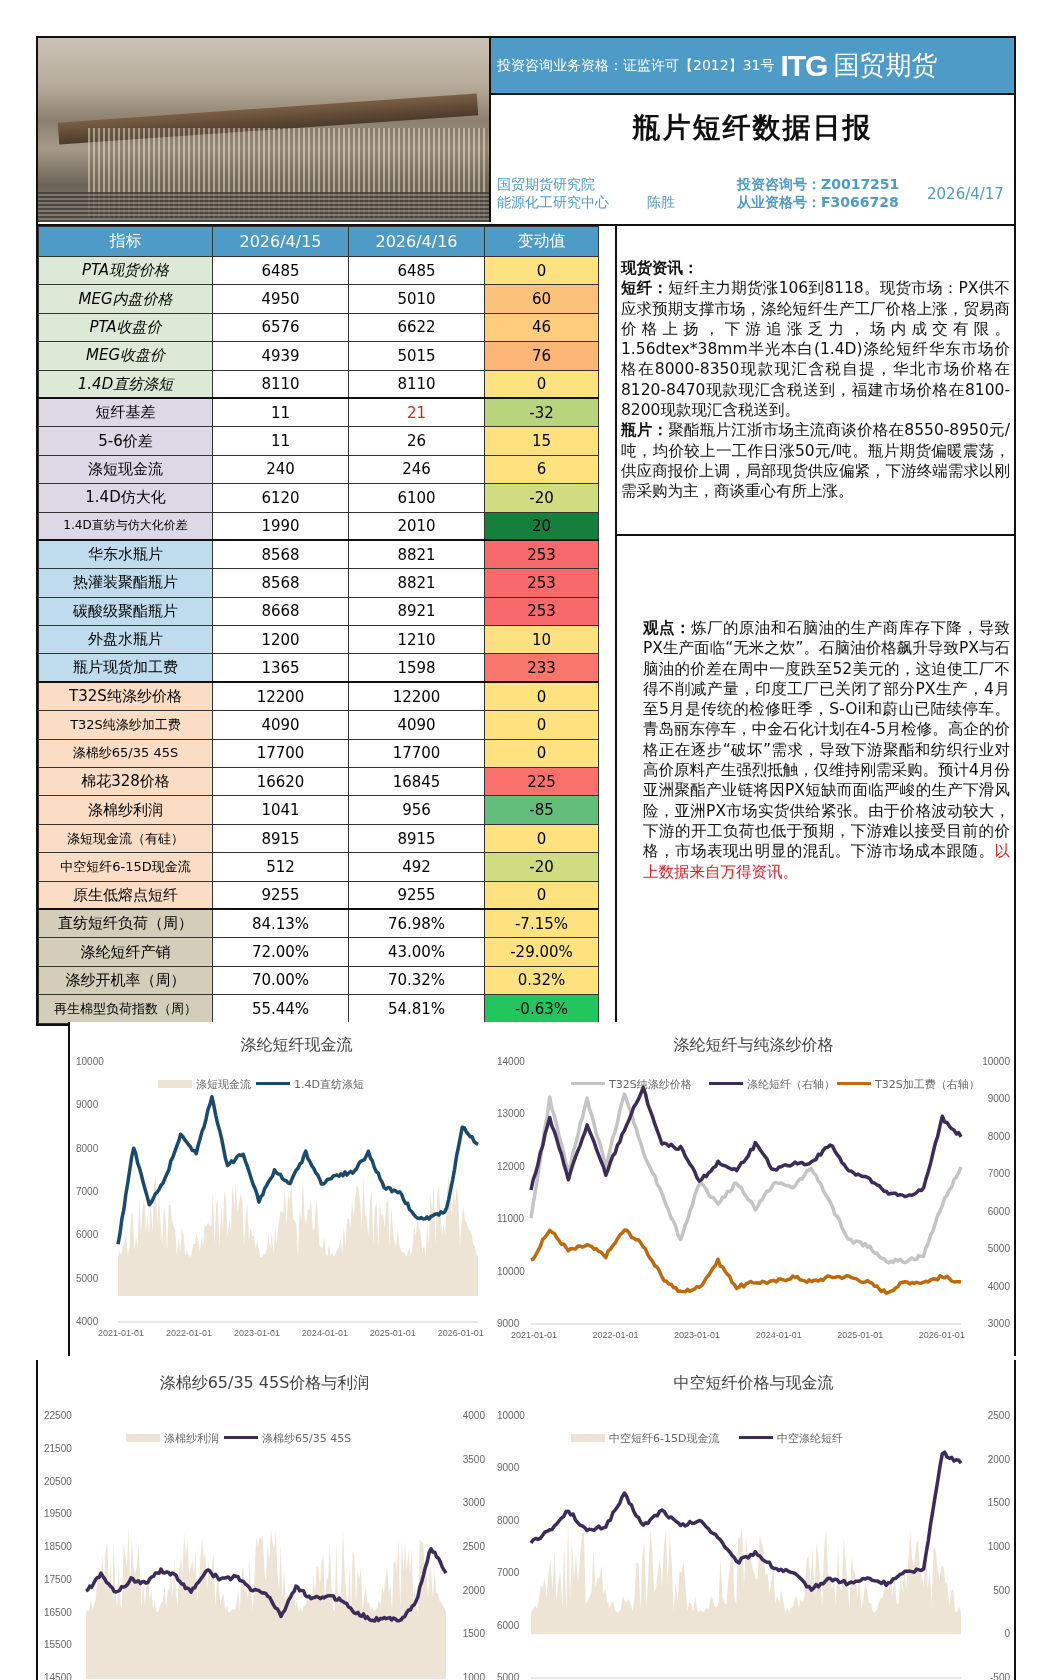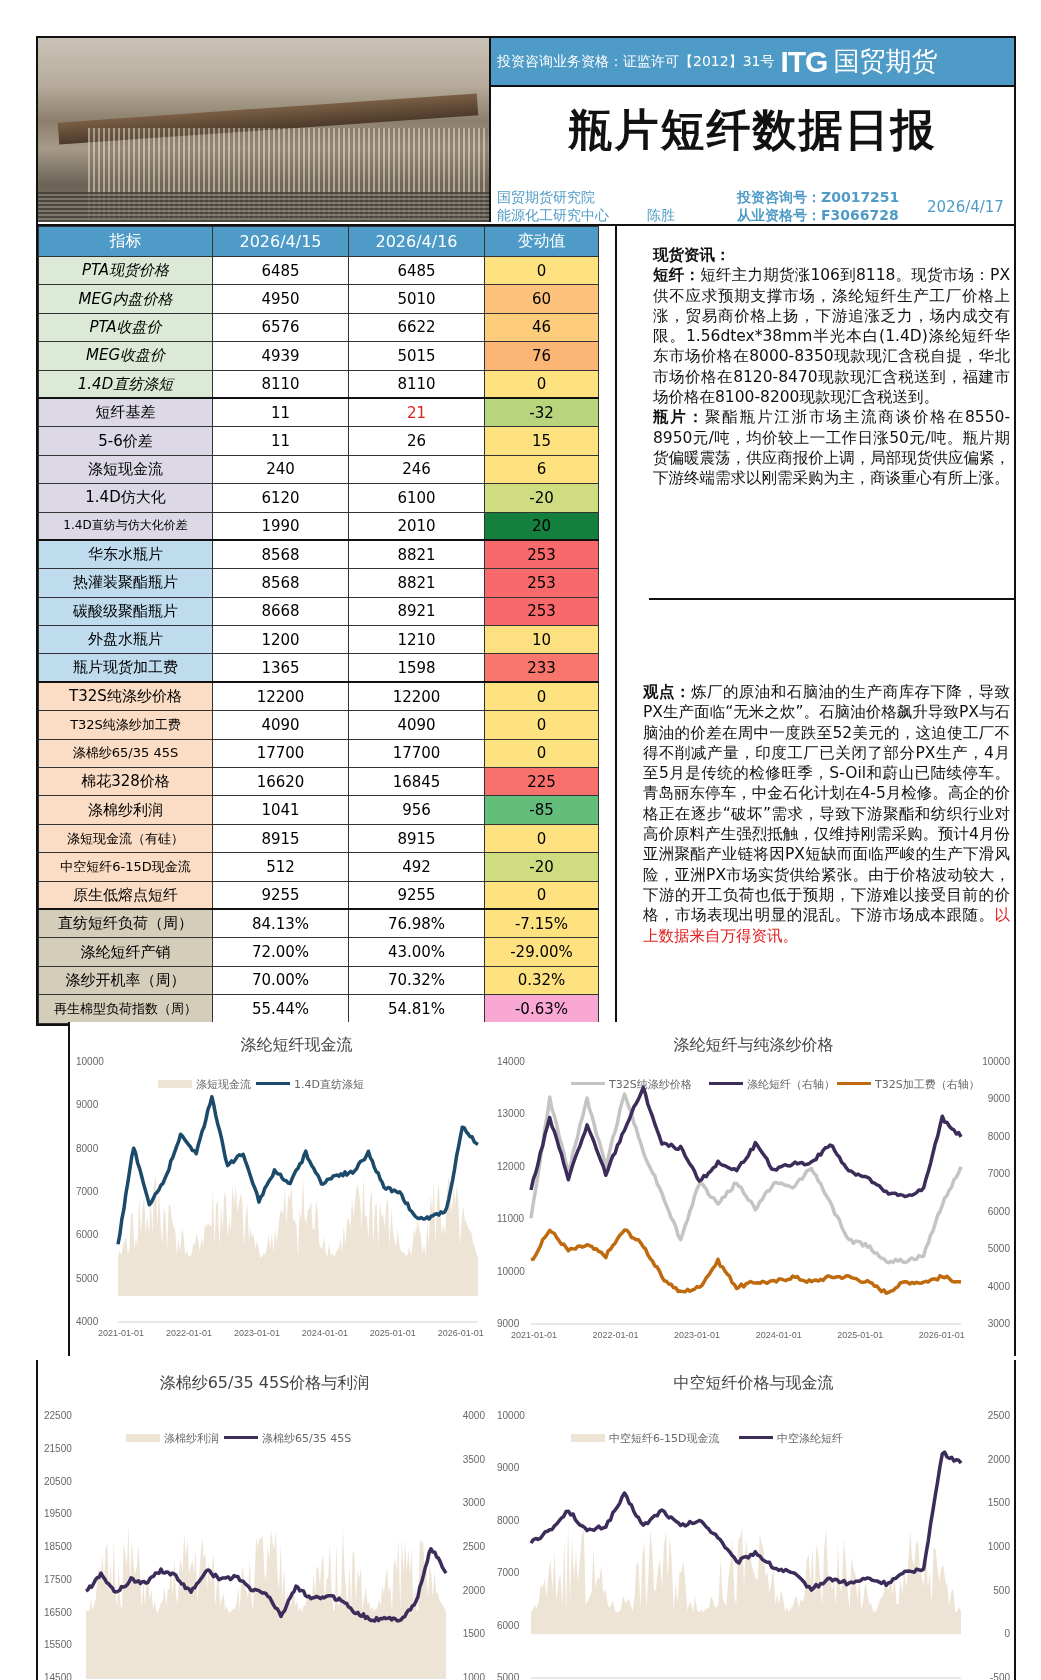--- a/index.html
+++ b/index.html
@@ -11,40 +11,40 @@
   .photo .beam { position: absolute; left: 20px; top: 70px; width: 420px; height: 22px; background: linear-gradient(180deg,#7a5f45,#4c3a2a); transform: rotate(-4deg); }
   .photo .threads { position: absolute; left: 50px; top: 90px; width: 400px; height: 90px;
     background: repeating-linear-gradient(90deg, rgba(220,210,190,.6) 0 2px, rgba(120,105,85,.4) 2px 5px); }
   .photo .warp { position: absolute; left: 0; bottom: 0; width: 100%; height: 30px;
     background: repeating-linear-gradient(0deg, #3e3a35 0 2px, #7d766b 2px 4px); opacity: .8; }
   .hdr-right { flex: 1; display: flex; flex-direction: column; }
   .banner { height: 57px; background: #4f9bc7; border-bottom: 2px solid #111; display: flex; align-items: center; padding-left: 6px; color: #fff; }
   .banner .qual { font-size: 14px; }
   .banner .logo { font-family: "Liberation Sans", sans-serif; font-weight: bold; font-size: 30px; margin-left: 6px; letter-spacing: -1px; }
   .banner .logo-cn { font-size: 26px; margin-left: 6px; }
-  .title { text-align: center; font-size: 44px; font-weight: bold; margin-top: 14px; color: #111; letter-spacing: 2px; }
+  .title { text-align: center; font-size: 28px; font-weight: bold; margin-top: 14px; color: #111; letter-spacing: 2px; }
   .meta { display: flex; margin-top: 28px; padding-left: 6px; color: #4f9bc7; font-size: 14px; line-height: 18px; }
   .meta .col1 { width: 150px; }
   .meta .col2 { width: 90px; padding-top: 18px; }
   .meta .col3 { width: 190px; font-weight: bold; }
   .meta .col4 { padding-top: 10px; font-size: 15px; }
   .body { display: flex; gap: 16px; }
   table.data { border-collapse: collapse; width: 561px; font-size: 15px; }
   table.data td, table.data th { border: 1px solid #333; height: 28.4px; text-align: center; padding: 0; white-space: nowrap; }
   table.data th { background: #4f9bc7; color: #fff; font-weight: normal; font-size: 16px; height: 30px; }
   table.data td.lbl { width: 174px; }
   table.data td.v { width: 136px; background: #fff; }
   table.data td.c { width: 114px; }
   .g1 { background: #dbe9d6; font-style: italic; } .g2 { background: #ddd8e6; } .g3 { background: #bfdcef; }
   .g4 { background: #fbdcc4; } .g5 { background: #d4cdb9; }
   .sep-top td { border-top: 2px solid #111 !important; }
   .red { color: #e02020; }
   .commentary { flex: 1; border-left: 2px solid #111; display: flex; flex-direction: column; }
   .cbox { padding: 0 4px; font-size: 15.5px; line-height: 20.3px; color: #111; text-align: justify; }
-  .cbox1 { height: 374px; border-bottom: 2px solid #111; padding-top: 19px; margin-left: 32px; }
+  .cbox1 { height: 310px; border-bottom: 2px solid #111; padding-top: 32px; }
   .cbox2 { flex: 1; padding-top: 82px; padding-left: 26px; }
   .cbox b { font-weight: bold; }
   .charts { position: absolute; left: 36px; top: 1022px; width: 980px; }
   .chart { position: absolute; background: #fff; }
   .chart svg { display: block; }
   .ctitle { font-size: 16px; fill: #444; }
   .ax { font-size: 10px; fill: #666; font-family: "Liberation Sans", sans-serif; }
   .lg { font-size: 11px; fill: #666; }
 </style>
 </head>
@@ -243,21 +243,21 @@
           <tr>
             <td class="lbl g5">涤纱开机率（周）</td>
             <td class="v">70.00%</td>
             <td class="v">70.32%</td>
             <td class="c" style="background:#fde27f">0.32%</td>
           </tr>
           <tr>
             <td class="lbl g5" style="font-size:13px">再生棉型负荷指数（周）</td>
             <td class="v">55.44%</td>
             <td class="v">54.81%</td>
-            <td class="c" style="background:#f9a8d4">-0.63%</td>
+            <td class="c" style="background:#22c55e">-0.63%</td>
           </tr>
         </tbody>
     </table>
 
     <div class="commentary">
       <div class="cbox cbox1">
         <b>现货资讯：</b><br>
         <b>短纤：</b><span>短纤主力期货涨106到8118。现货市场：PX供不应求预期支撑市场，涤纶短纤生产工厂价格上涨，贸易商价格上扬，下游追涨乏力，场内成交有限。1.56dtex*38mm半光本白(1.4D)涤纶短纤华东市场价格在8000-8350现款现汇含税自提，华北市场价格在8120-8470现款现汇含税送到，福建市场价格在8100-8200现款现汇含税送到。</span><br>
         <b>瓶片：</b><span>聚酯瓶片江浙市场主流商谈价格在8550-8950元/吨，均价较上一工作日涨50元/吨。瓶片期货偏暖震荡，供应商报价上调，局部现货供应偏紧，下游终端需求以刚需采购为主，商谈重心有所上涨。</span>
       </div>

